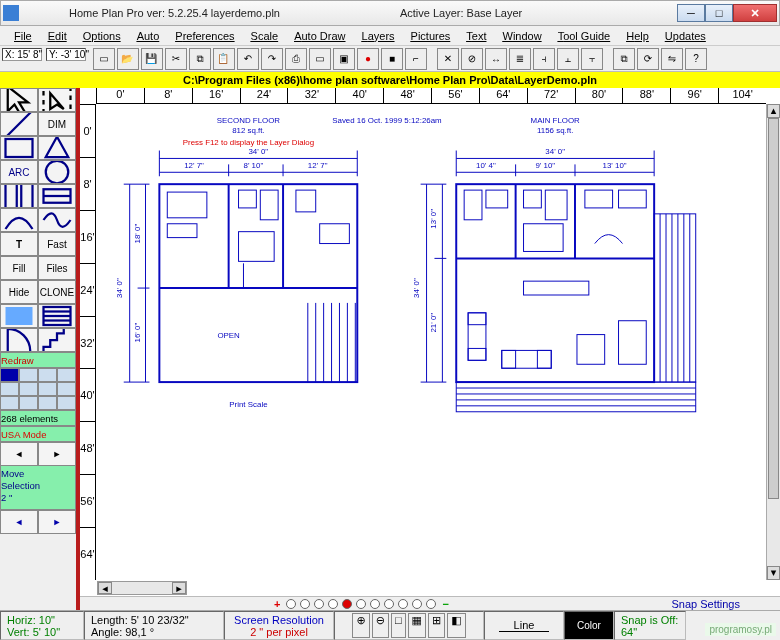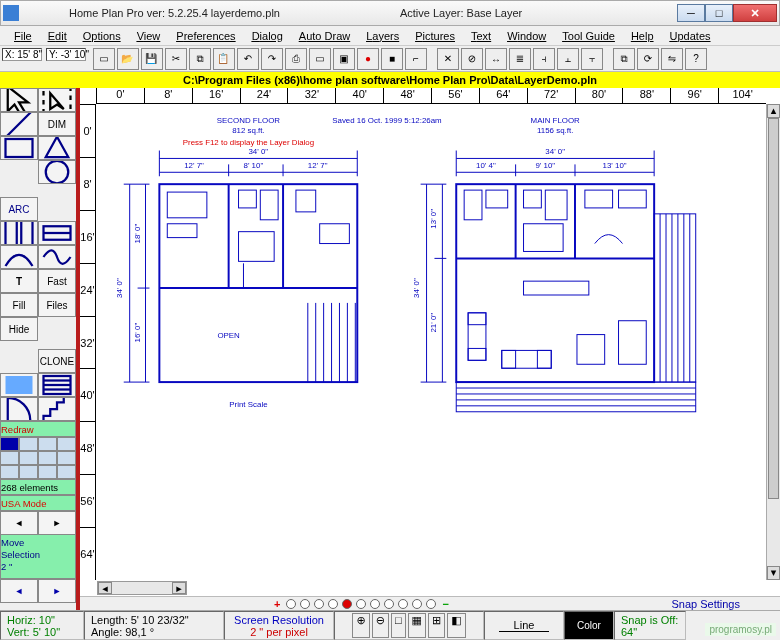--- a/index.html
+++ b/index.html
@@ -27,21 +27,21 @@
 
 
 .pathbar { height: 16px; background: #ffff00; color: #000; text-align: center; font-weight: bold; line-height: 16px; font-size: 11px; }
 
 
 .mainrow { display: flex; height: calc(100% - 26px - 20px - 26px - 16px - 30px); }
 .sidebar { width: 80px; background: #efefef; border-right: 4px solid #b91c1c; display: flex; flex-direction: column; }
 .side-grid { display: grid; grid-template-columns: 1fr 1fr; }
 .side-btn { height: 24px; border: 1px solid #888; background: #f4f4f4; display: flex; align-items: center; justify-content: center; font-size: 9px; cursor: pointer; overflow: hidden; }
 .side-btn.red svg { stroke: #d00; }
-.side-btn.blue { color: #008; margin-top: 37px; }
+.side-btn.blue { color: #008; }
 .side-label { height: 16px; text-align: left; font-size: 9.5px; border: 1px solid #888; background: #86efac; line-height: 16px; }
 .side-label.red { color: #d00; }
 .side-label.blue { color: #008; border-top: none; }
 .colorgrid { display: grid; grid-template-columns: repeat(4, 1fr); grid-template-rows: repeat(3, 14px); }
 .colorcell { border: 1px solid #888; background: #cde; }
 .colorcell.sel { background: #0000aa; }
 
 
 .canvas-wrap { flex: 1; position: relative; background: #fff; }
 .ruler-h { position: absolute; top: 0; left: 16px; right: 14px; height: 16px; background: #fff; border-bottom: 1px solid #000; font-size: 9px; display: flex; }
@@ -92,23 +92,23 @@
     <div class="winbtn">─</div>
     <div class="winbtn">□</div>
     <div class="winbtn close">✕</div>
   </div>
 </div>
 
 <div class="menubar" id="menubar">
     <span class="menu-item">File</span>
     <span class="menu-item">Edit</span>
     <span class="menu-item">Options</span>
-    <span class="menu-item">View</span>
+    <span class="menu-item">Auto</span>
     <span class="menu-item">Preferences</span>
-    <span class="menu-item">Dialog</span>
+    <span class="menu-item">Scale</span>
     <span class="menu-item">Auto Draw</span>
     <span class="menu-item">Layers</span>
     <span class="menu-item">Pictures</span>
     <span class="menu-item">Text</span>
     <span class="menu-item">Window</span>
     <span class="menu-item">Tool Guide</span>
     <span class="menu-item">Help</span>
     <span class="menu-item">Updates</span>
   </div>
 
@@ -209,21 +209,21 @@
         <div class="side-btn">
           <svg viewBox="0 0 16 16">
             <path d="M2 8 Q6 2 8 8 T14 8" fill="none" stroke="#008"></path>
           </svg>
         </div>
         <div class="side-btn" style="font-weight: bold; font-size: 10px;">T</div>
         <div class="side-btn" style="font-size: 10px;">Fast</div>
         <div class="side-btn" style="font-size: 10px;">Fill</div>
         <div class="side-btn" style="font-size: 10px;">Files</div>
         <div class="side-btn" style="font-size: 10px;">Hide</div>
-        <div class="side-btn" style="font-size: 10px; margin-top: 32px;">CLONE</div>
+        <div class="side-btn" style="font-size: 10px;">CLONE</div>
         <div class="side-btn">
           <svg viewBox="0 0 16 16">
             <rect x="2" y="4" width="12" height="8" fill="#6af"></rect>
           </svg>
         </div>
         <div class="side-btn">
           <svg viewBox="0 0 16 16">
             <rect x="2" y="4" width="12" height="8" fill="none" stroke="#008"></rect>
             <line x1="2" y1="6" x2="14" y2="6" stroke="#008"></line>
             <line x1="2" y1="8" x2="14" y2="8" stroke="#008"></line>

